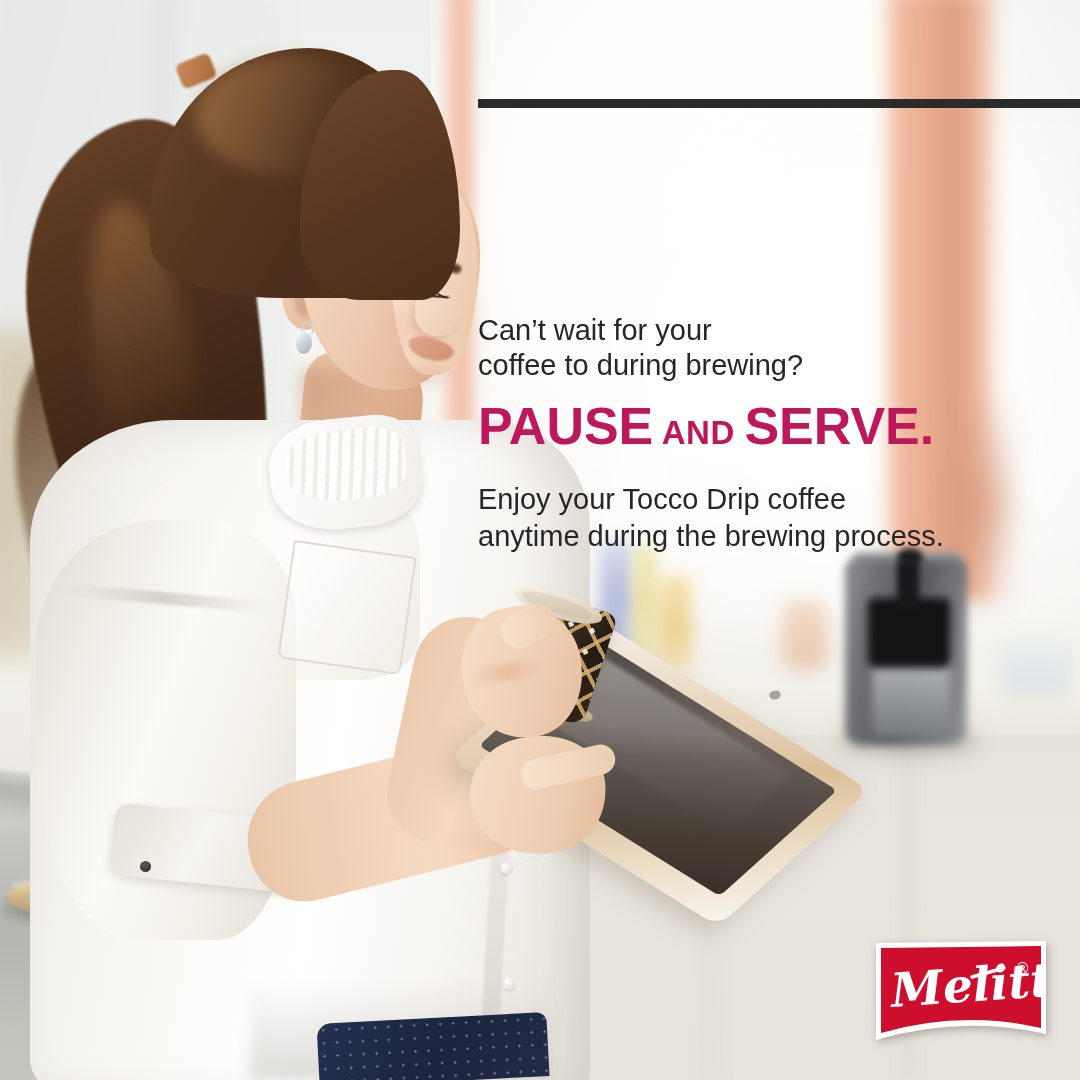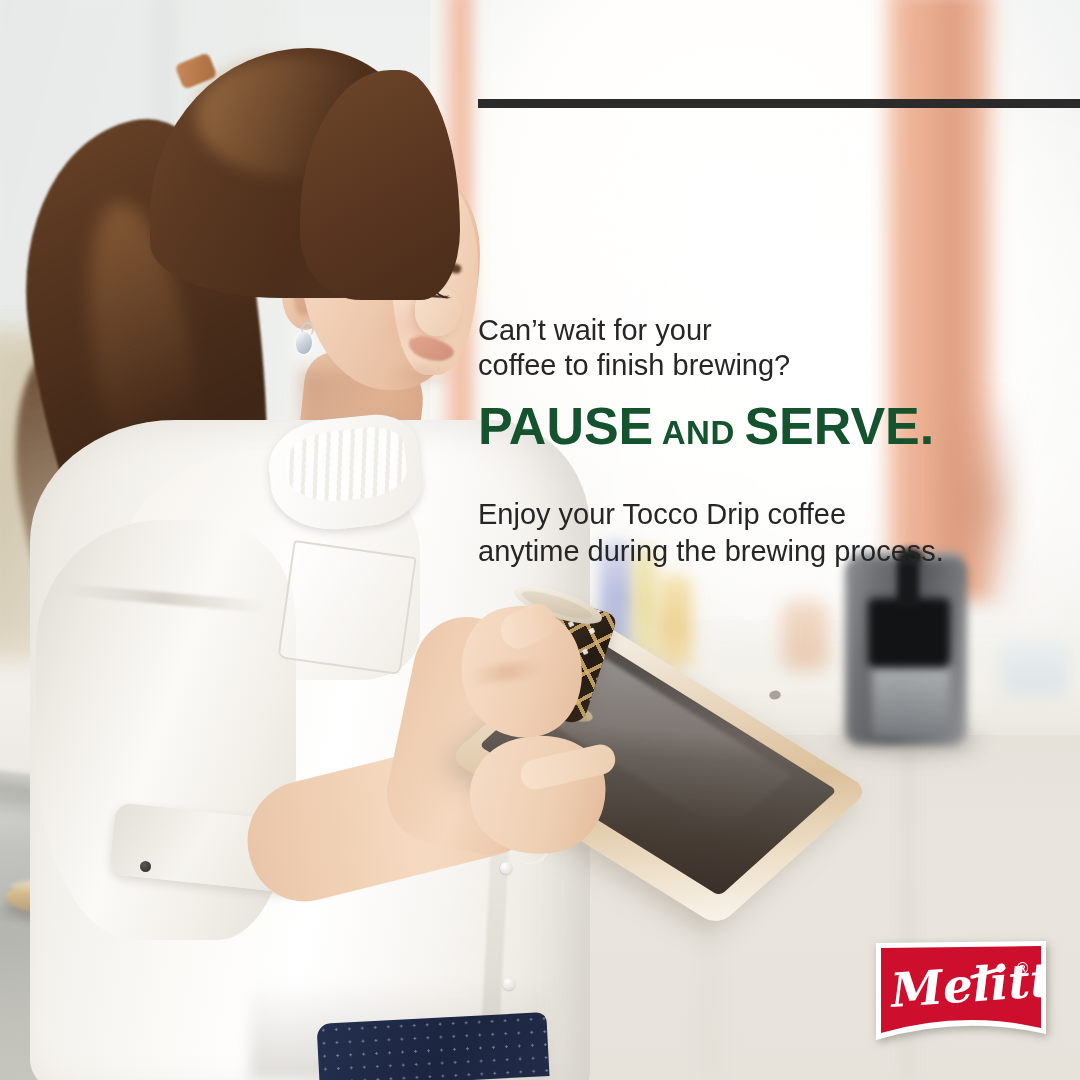--- a/index.html
+++ b/index.html
@@ -500,28 +500,28 @@
     white-space:pre-line;
   }
   .sub{
     position:absolute;left:478px;top:313px;width:560px;
     font-size:29px;line-height:1.22;
     font-weight:500;color:#262626;
     white-space:pre-line;
   }
   .tagline{
     position:absolute;left:478px;top:400px;width:600px;
-    color:#14532d;font-weight:700;font-size:52px;line-height:1;
+    color:#be185d;font-weight:700;font-size:52px;line-height:1;
     white-space:nowrap;
   }
   .tagline .small{
     font-size:33px;letter-spacing:.5px;
   }
   .body{
-    position:absolute;left:478px;top:496px;width:560px;
+    position:absolute;left:478px;top:481px;width:560px;
     font-size:29px;line-height:1.26;
     font-weight:500;color:#262626;
     white-space:pre-line;
   }
 
   
   .logo{
     position:absolute;left:876px;top:941px;width:170px;height:99px;
     filter:drop-shadow(2px 3px 4px rgba(110,105,98,.5));
   }
@@ -646,21 +646,21 @@
       <div class="hand-mug"></div>
       <div class="thumb-mug"></div>
       <div class="knuck"></div>
     </div>
   </div>
 
   <div class="rule"></div>
 
 
   <div class="sub">Can’t wait for your
-coffee to finish brewing?</div>
+coffee to during brewing?</div>
 
   <div class="tagline"><span>PAUSE</span><span class="small"> AND </span><span>SERVE.</span></div>
 
   <div class="body">Enjoy your Tocco Drip coffee
 anytime during the brewing process.</div>
 
   <div class="logo">
     <svg viewBox="0 0 170 99" xmlns="http://www.w3.org/2000/svg">
 
       <path d="M0,2 L170,0 L170,93 Q85,74 0,99 Z" fill="#ffffff"></path>

